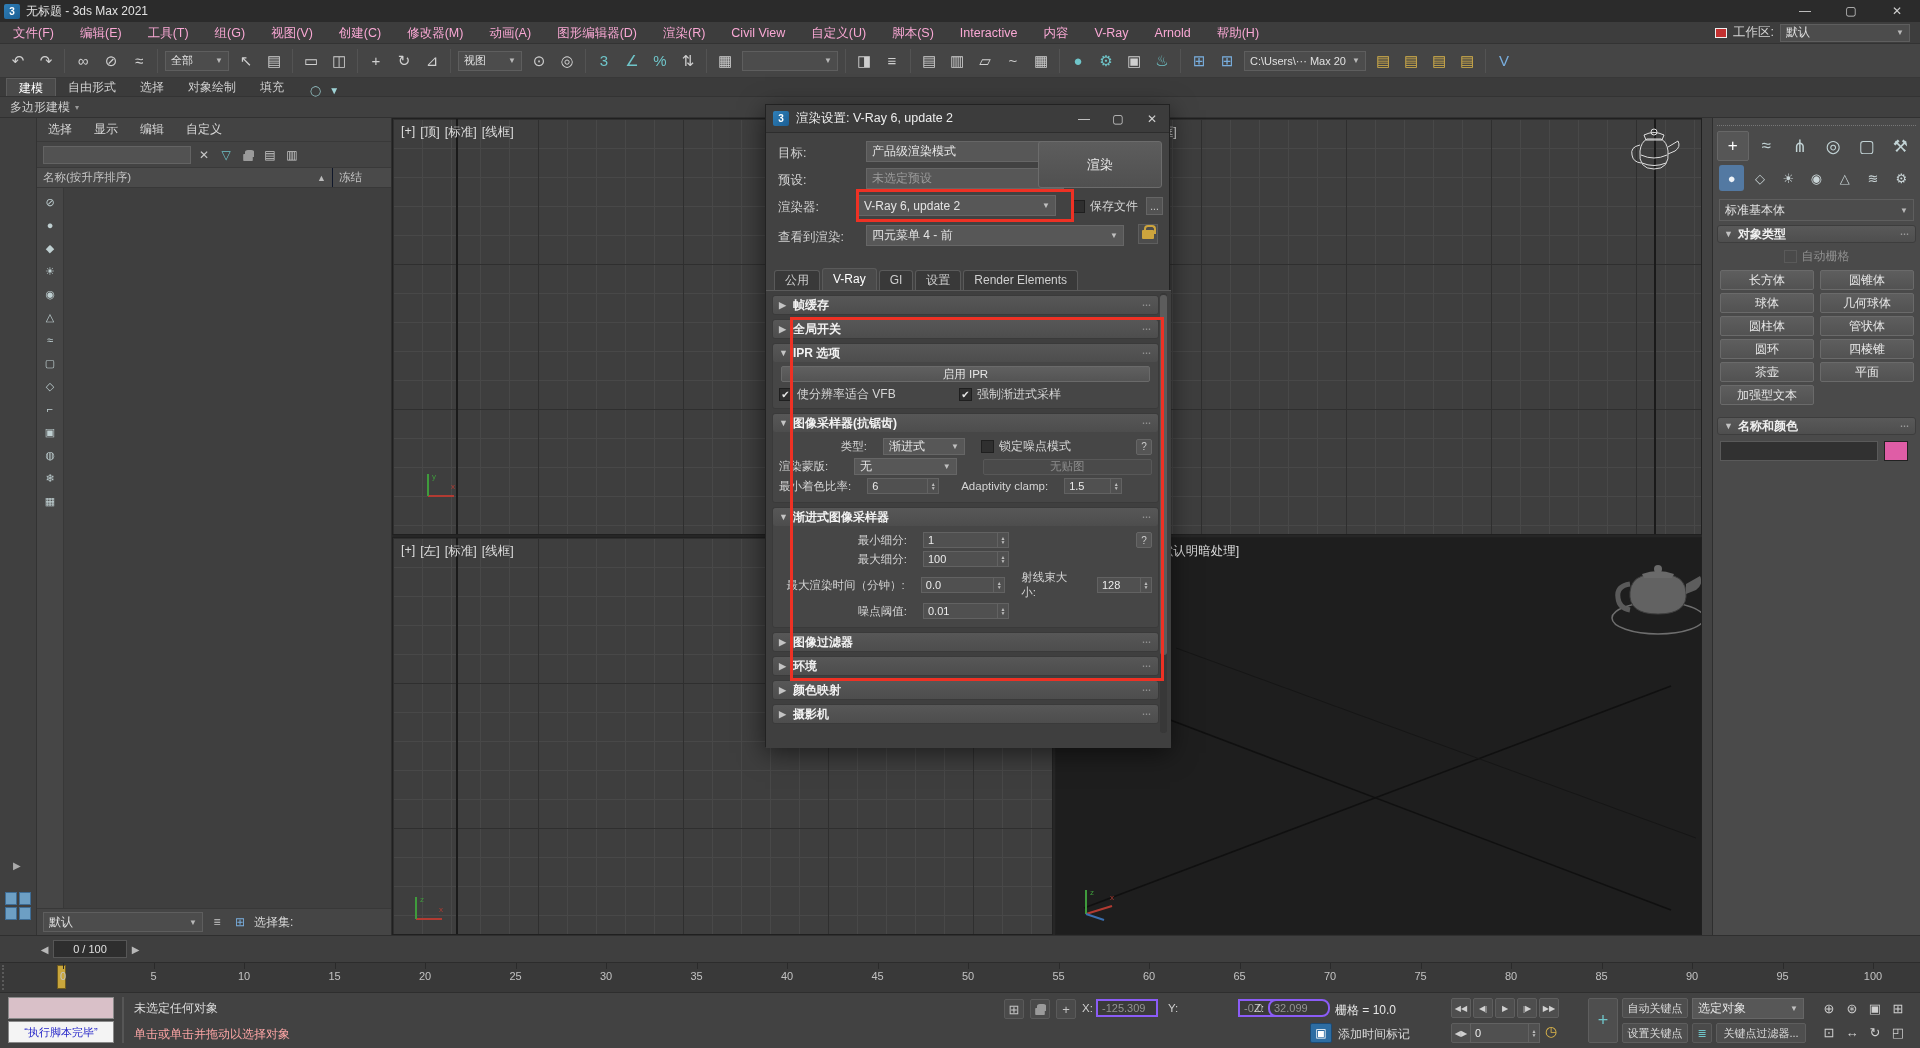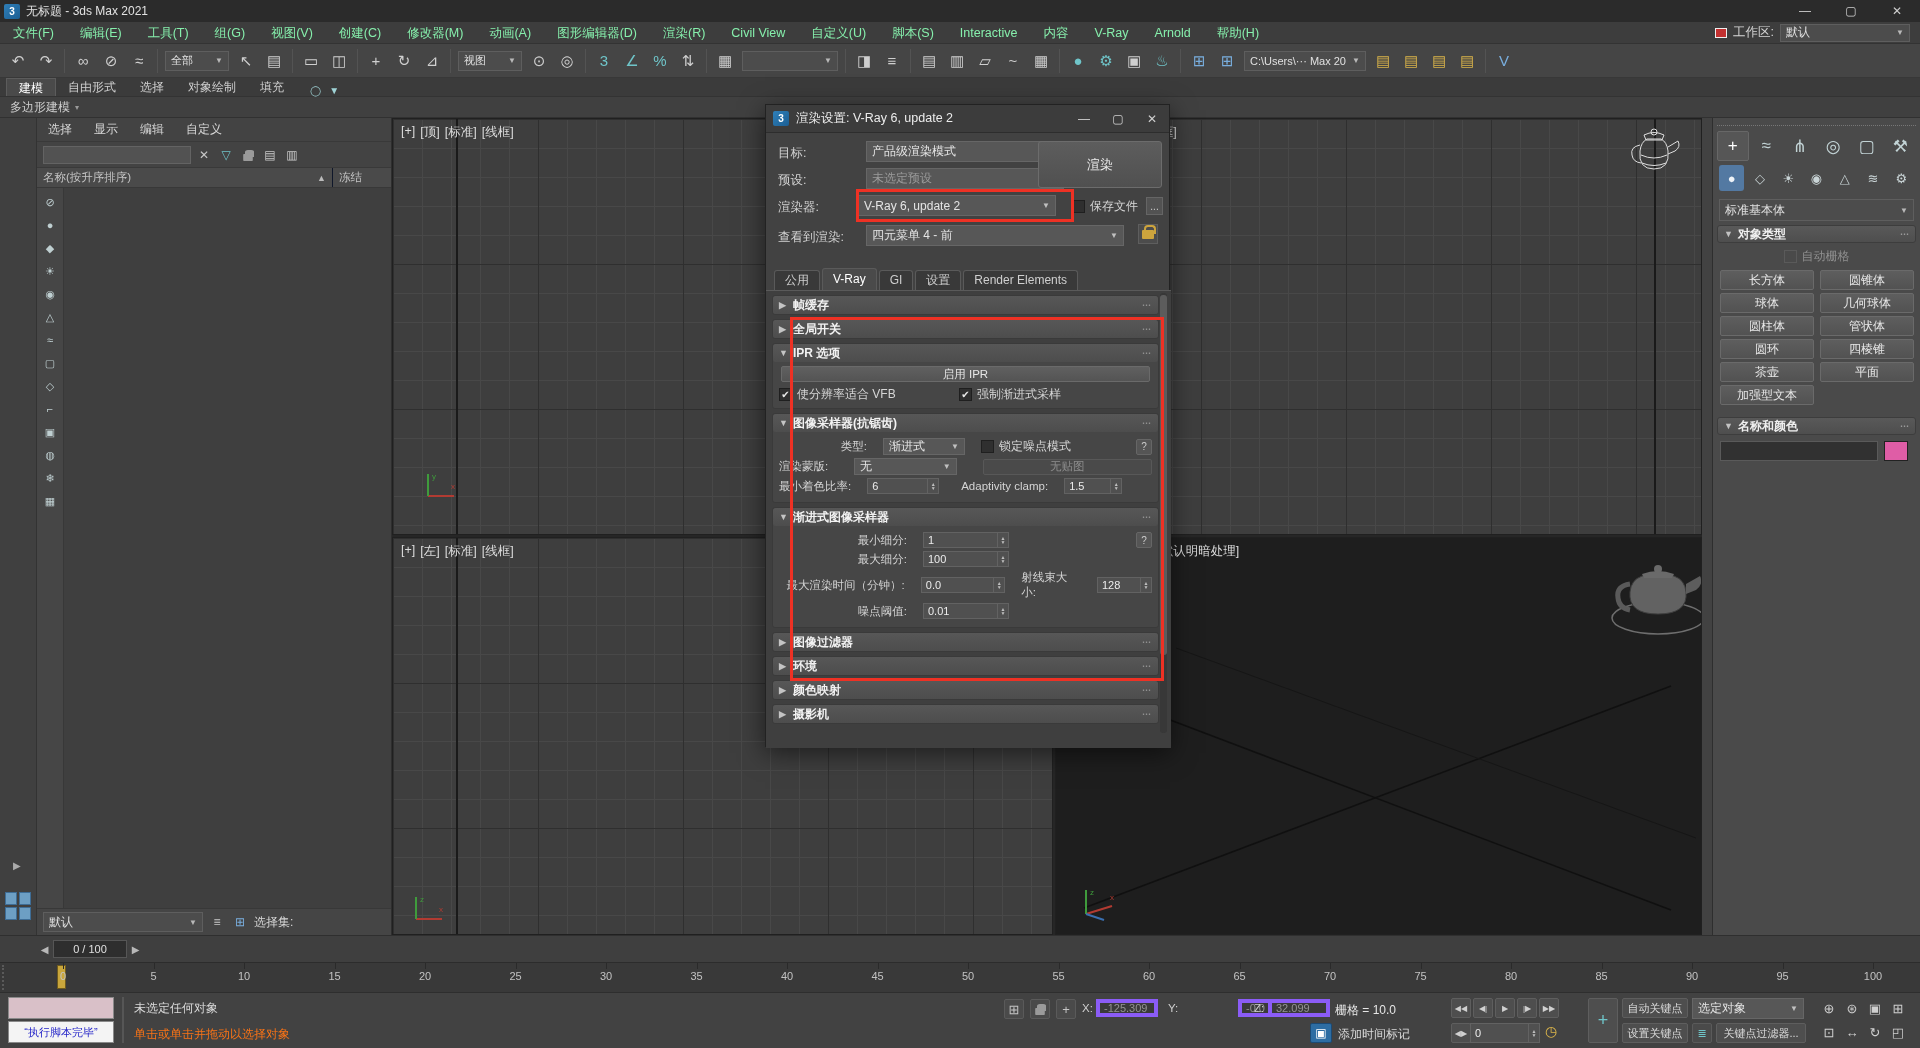--- a/index.html
+++ b/index.html
@@ -13,21 +13,21 @@
     display:flex; align-items:center; font-size:12px; color:#e2e2e2; }
   #appicon { width:16px; height:15px; margin:0 6px 0 4px; background:linear-gradient(135deg,#2f7fb8,#1b5e93);
     color:#fff; font-size:10px; font-weight:bold; display:flex; align-items:center; justify-content:center; border-radius:2px; }
   .winbtns { margin-left:auto; display:flex; height:22px; }
   .winbtn { width:46px; height:22px; display:flex; align-items:center; justify-content:center;
     color:#cfcfcf; font-size:12px; }
 
   
   #menubar { position:absolute; left:0; top:22px; width:1920px; height:22px; background:#3d3d3d;
     display:flex; align-items:center; font-size:12.5px; border-bottom:1px solid #333; }
-  .menu-item { padding:0 13px; height:22px; line-height:22px; color:#86efac; }
+  .menu-item { padding:0 13px; height:22px; line-height:22px; color:#f9a8d4; }
   #wsarea { margin-left:auto; display:flex; align-items:center; gap:6px; padding-right:10px; }
   #wsicon { width:12px; height:10px; background:#c23030; border:1px solid #eee; }
   .ddbox { background:#4c4c4c; border:1px solid #5e5e5e; height:18px; display:flex; align-items:center;
     font-size:12px; color:#e0e0e0; padding:0 5px; }
   .ddbox .ar { margin-left:auto; font-size:8px; color:#b8b8b8; padding-left:6px; }
 
   
   #toolbar { position:absolute; left:0; top:44px; width:1920px; height:34px; background:#454545;
     border-bottom:1px solid #383838; display:flex; align-items:center; padding-left:4px; }
   .tbtn { width:26px; height:26px; margin:0 1px; display:flex; align-items:center; justify-content:center;
@@ -172,25 +172,25 @@
   #tb-marker { position:absolute; left:57px; top:2px; width:9px; height:24px; background:#c9a63c; border:1px solid #6e5a1e; }
   #tb-grip { position:absolute; left:2px; top:2px; bottom:2px; width:4px; border-left:2px dotted #5a5a5a; }
 
   
   #statusbar { position:absolute; left:0; top:992px; width:1920px; height:56px; background:#424242; border-top:1px solid #2e2e2e; font-size:12px; }
   #listener-pink { position:absolute; left:8px; top:4px; width:106px; height:22px; background:#d9c0c8; border:1px solid #8a8a8a; }
   #listener-white { position:absolute; left:8px; top:28px; width:106px; height:22px; background:#f4f4f4; border:1px solid #8a8a8a;
     color:#2424c8; font-size:11px; display:flex; align-items:center; justify-content:center; white-space:nowrap; overflow:hidden; }
   #sb-divider { position:absolute; left:122px; top:4px; width:2px; height:46px; background:#565656; }
   #sb-status { position:absolute; left:134px; top:7px; color:#dadada; }
-  #sb-prompt { position:absolute; left:134px; top:33px; color:#f97316; }
+  #sb-prompt { position:absolute; left:134px; top:33px; color:#fca5a5; }
   .sb-mini { position:absolute; width:20px; height:20px; display:flex; align-items:center; justify-content:center;
     color:#c4c4c4; font-size:13px; background:#4a4a4a; border:1px solid #5a5a5a; border-radius:2px; }
   .coordlabel { position:absolute; top:9px; color:#cfcfcf; font-size:11.5px; }
-  .coordfield { position:absolute; top:6px; width:62px; height:18px; background:#3a3a3a; border:4px solid #8b5cf6;
+  .coordfield { position:absolute; top:6px; width:62px; height:18px; background:#3a3a3a; border:2px solid #8b5cf6;
     color:#949494; font-size:11px; display:flex; align-items:center; padding:0 4px; }
   #sb-grid { position:absolute; left:1335px; top:9px; color:#e6e6e6; font-size:12px; }
   #iso-btn { position:absolute; left:1310px; top:30px; width:22px; height:20px; background:#2d6da3; border:1px solid #1c4a74;
     border-radius:2px; color:#fff; display:flex; align-items:center; justify-content:center; font-size:12px; }
   #timetag { position:absolute; left:1338px; top:33px; color:#dadada; }
   #playback { position:absolute; left:1451px; top:5px; display:flex; gap:2px; }
   .pbtn { min-width:20px; height:20px; background:#4e4e4e; border:1px solid #5e5e5e; border-radius:2px; color:#d0d0d0;
     font-size:8px; display:flex; align-items:center; justify-content:center; padding:0 2px; }
   #frame-prev { position:absolute; left:1451px; top:30px; }
   #frame-field { position:absolute; left:1470px; top:30px; width:70px; height:20px; }
@@ -840,21 +840,21 @@
 
     <span class="coordlabel" style="left:1082px;">X:</span>
     <div class="coordfield" style="left:1096px;">
         <span>-125.309</span>
       </div>
     <span class="coordlabel" style="left:1168px;">Y:</span>
     <div class="coordfield" style="left:1238px;">
         <span>-0.0</span>
       </div>
     <span class="coordlabel" style="left:1254px;">Z:</span>
-    <div class="coordfield" style="left:1268px;">
+    <div class="coordfield" style="left:1268px;border-radius:8px;">
         <span>32.099</span>
       </div>
     <div id="sb-grid">栅格 = 10.0</div>
 
     <div id="iso-btn">▣</div>
     <div id="timetag">添加时间标记</div>
 
     <div id="playback">
         <div class="pbtn">◀◀</div>
         <div class="pbtn">◀|</div>

